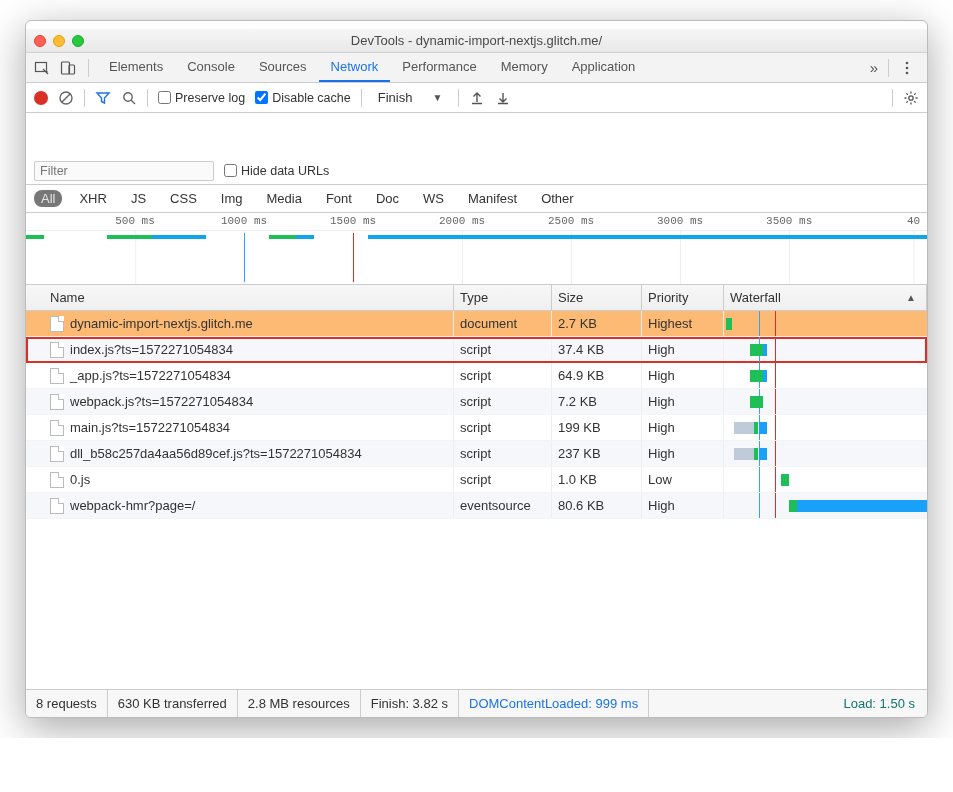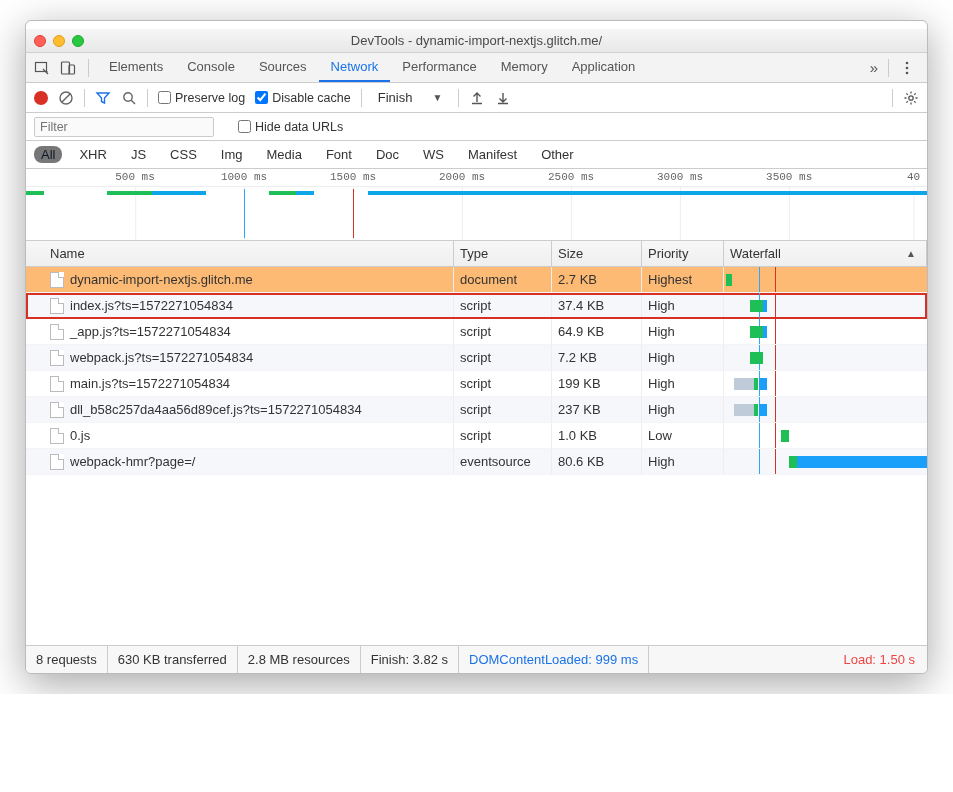--- a/index.html
+++ b/index.html
@@ -71,38 +71,38 @@
   .sep { width: 1px; height: 18px; background: #ccc; }
   .icon { width: 16px; height: 16px; display: inline-flex; align-items: center; justify-content: center; }
   .checkbox { display: flex; align-items: center; gap: 4px; font-size: 12.5px; color: #333; }
   .checkbox input { width: 13px; height: 13px; }
   .online-select {
     display: flex; align-items: center; gap: 20px; padding: 0 6px; font-size: 13px;
   }
   .toolbar .spacer { flex: 1; }
 
   .filterbar {
-    display: flex; align-items: center; gap: 24px;
-    padding: 4px 8px; border-bottom: 1px solid #ccc; height: 28px;
+    display: flex; align-items: center; gap: 10px;
+    padding: 4px 8px; border-bottom: 1px solid #ccc; height: 28px; margin-top: 44px;
   }
   .filter-input {
     width: 180px; height: 20px; font-size: 12.5px;
     background: #fafafa; border: 1px solid #ccc; border-radius: 2px;
     padding: 0 5px; color: #888;
   }
 
   .typebar {
     display: flex; align-items: center; gap: 10px;
     padding: 4px 8px; border-bottom: 1px solid #ccc; height: 28px;
     font-size: 13px;
   }
   .type-pill {
     padding: 1px 7px; border-radius: 8px; cursor: pointer;
   }
-  .type-pill.active { background: #777; color: #0f172a; }
+  .type-pill.active { background: #777; color: #e5e5e5; }
 
   .timeline {
     height: 72px; border-bottom: 1px solid #ccc; position: relative;
     background: #fff;
     font-family: Liberation Mono, monospace;
   }
   .timeline .ticks {
     height: 18px; border-bottom: 1px solid #eee; position: relative;
     font-size: 11px; color: #666;
   }
@@ -157,21 +157,21 @@
   .wf-vline-red  { position:absolute; top:0; bottom:0; width:1px; background:#d93025; }
 
   .statusbar {
     display: flex; align-items: center; height: 28px;
     border-top: 1px solid #ccc; background: #f7f7f7;
     font-size: 13px; color: #333;
   }
   .stat { padding: 0 10px; border-right: 1px solid #ccc; height: 100%; display:flex; align-items:center; }
   .stat:last-child { border-right: none; margin-left: auto; padding-right: 12px; }
   .stat .blue { color: #1a73e8; }
-  .stat .red { color: #ef4444; }
+  .stat .red { color: #0f766e; }
 </style>
 </head>
 <body>
 
 <div class="window">
 
   <div class="titlebar">
     <div class="traffic">
       <div class="light red"></div>
       <div class="light yellow"></div>

